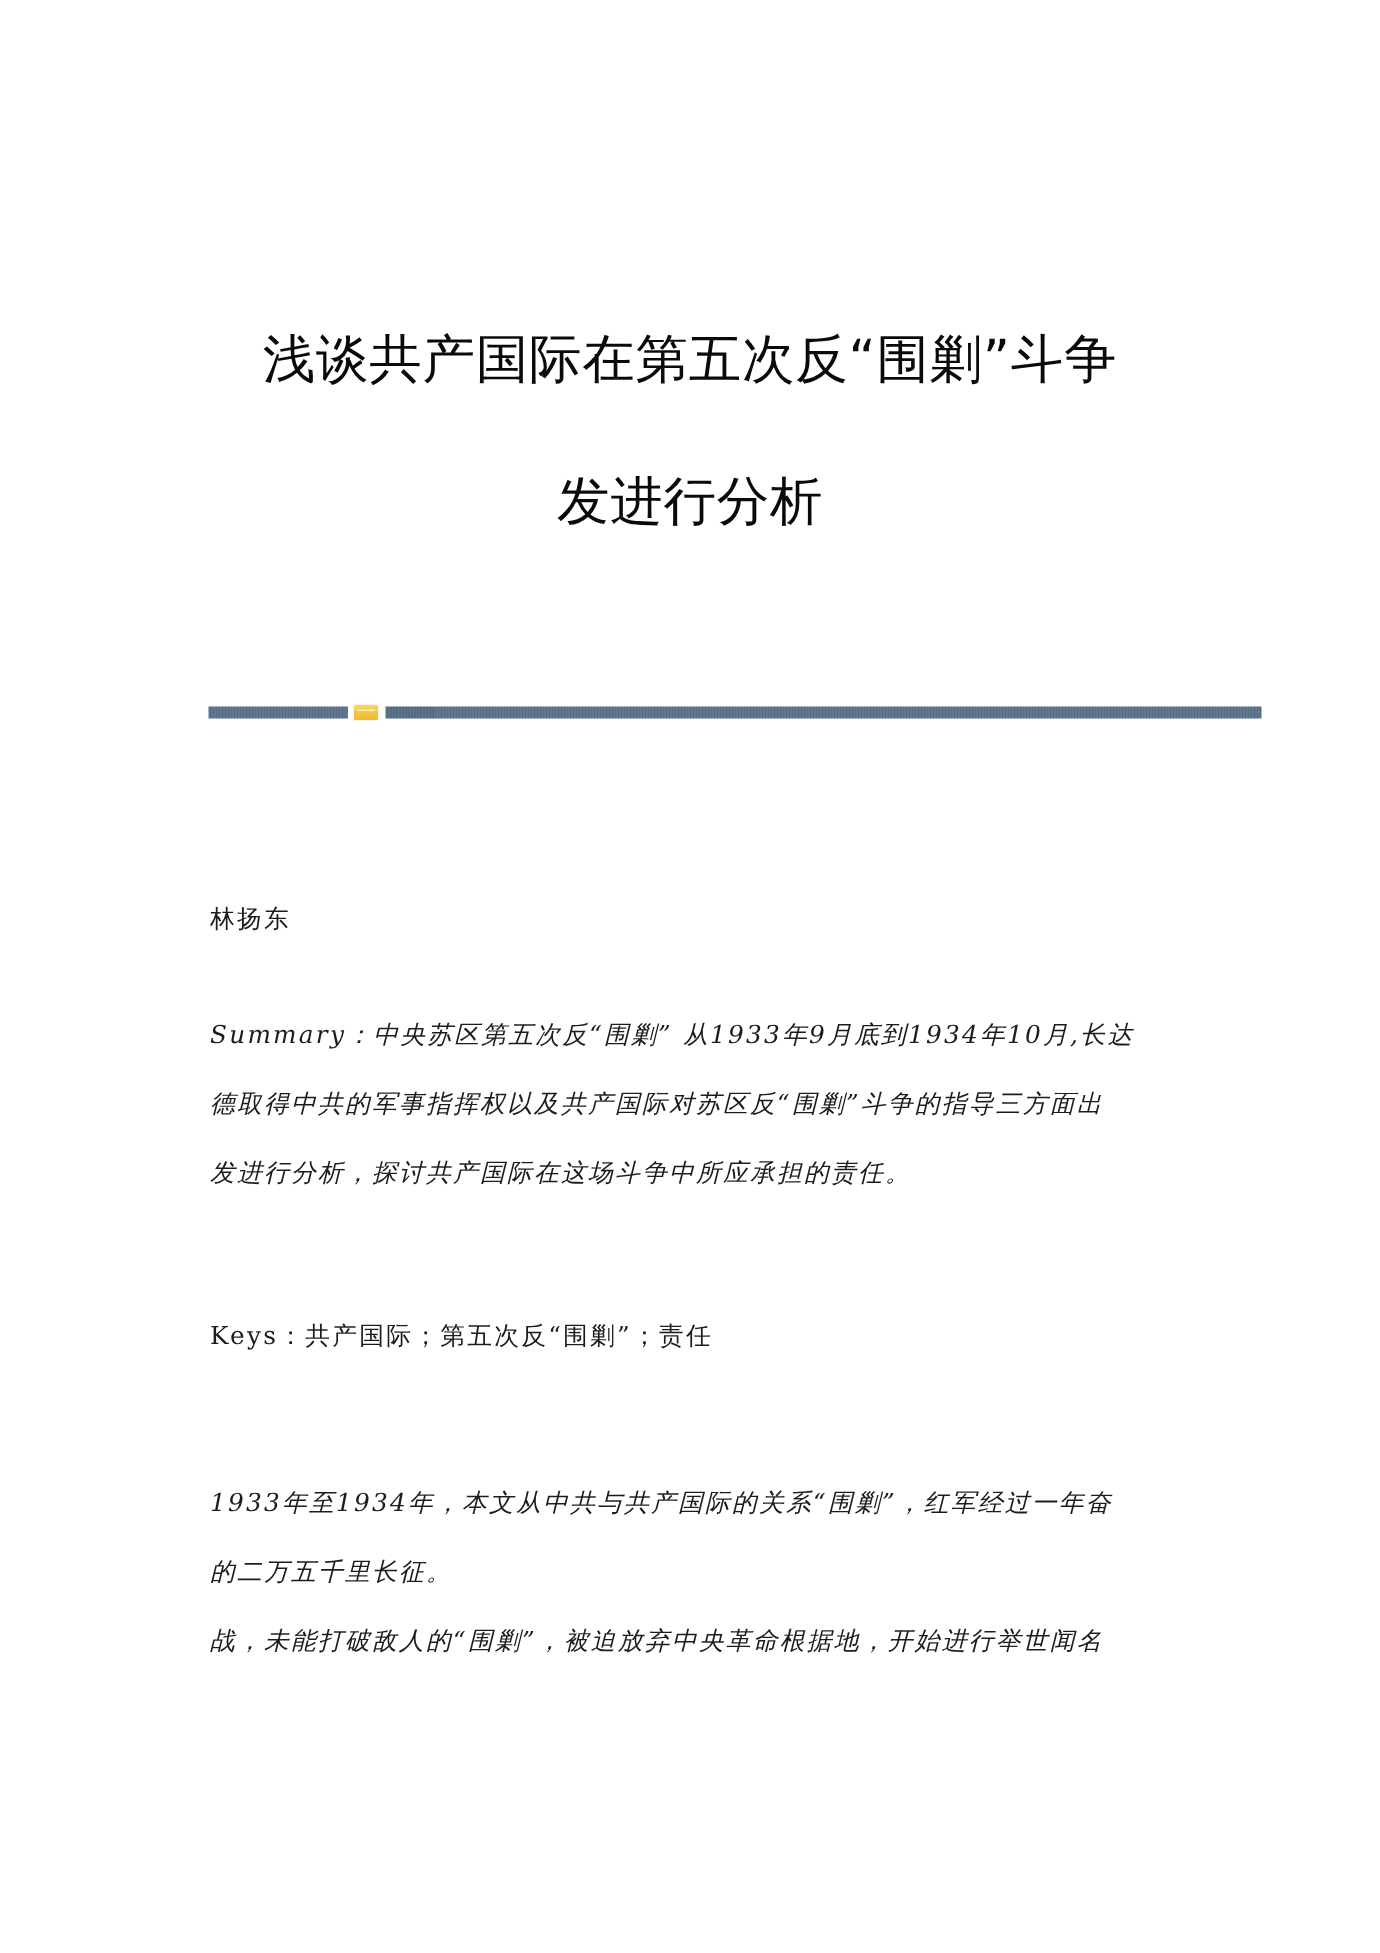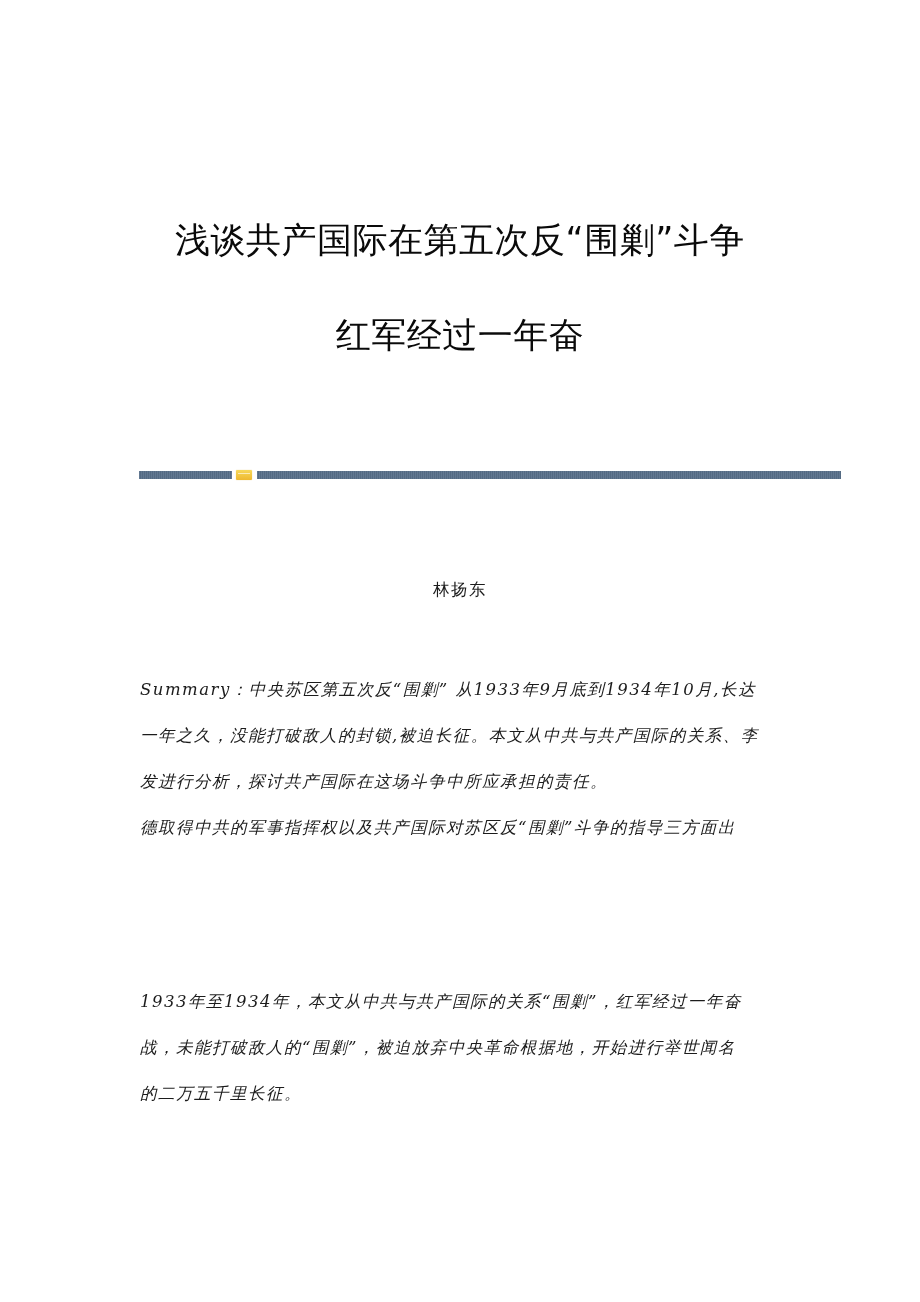--- a/index.html
+++ b/index.html
@@ -93,43 +93,43 @@
       font-style: italic;
     }
     .para .ln { display: block; height: 46px; }
   </style>
 </head>
 <body>
 
 <div class="page">
 
   <div class="title-line l1">浅谈共产国际在第五次反“围剿”斗争</div>
-  <div class="title-line l2">红军经过一年奋</div>
+  <div class="title-line l2">发进行分析</div>
 
   <div class="separator">
     <div class="sep-left"></div>
     <div class="sep-icon"></div>
     <div class="sep-right"></div>
   </div>
 
-  <div class="body-text" style="top:567px;text-align:center;">林扬东</div>
+  <div class="body-text" style="top:590px;">林扬东</div>
 
 
   <div class="body-text" style="top:667px;">
     <div class="para">
       <span class="ln">Summary：中央苏区第五次反“围剿” 从1933年9月底到1934年10月,长达</span>
-      <span class="ln">一年之久，没能打破敌人的封锁,被迫长征。本文从中共与共产国际的关系、李</span>
+      <span class="ln">德取得中共的军事指挥权以及共产国际对苏区反“围剿”斗争的指导三方面出</span>
       <span class="ln">发进行分析，探讨共产国际在这场斗争中所应承担的责任。</span>
-      <span class="ln">德取得中共的军事指挥权以及共产国际对苏区反“围剿”斗争的指导三方面出</span>
     </div>
   </div>
 
+  <div class="body-text" style="top:868px;">Keys：共产国际；第五次反“围剿”；责任</div>
 
 
   <div class="body-text" style="top:979px;">
     <div class="para">
       <span class="ln">1933年至1934年，本文从中共与共产国际的关系“围剿”，红军经过一年奋</span>
+      <span class="ln">的二万五千里长征。</span>
       <span class="ln">战，未能打破敌人的“围剿”，被迫放弃中央革命根据地，开始进行举世闻名</span>
-      <span class="ln">的二万五千里长征。</span>
     </div>
   </div>
 
 </div>
 
 </body></html>

